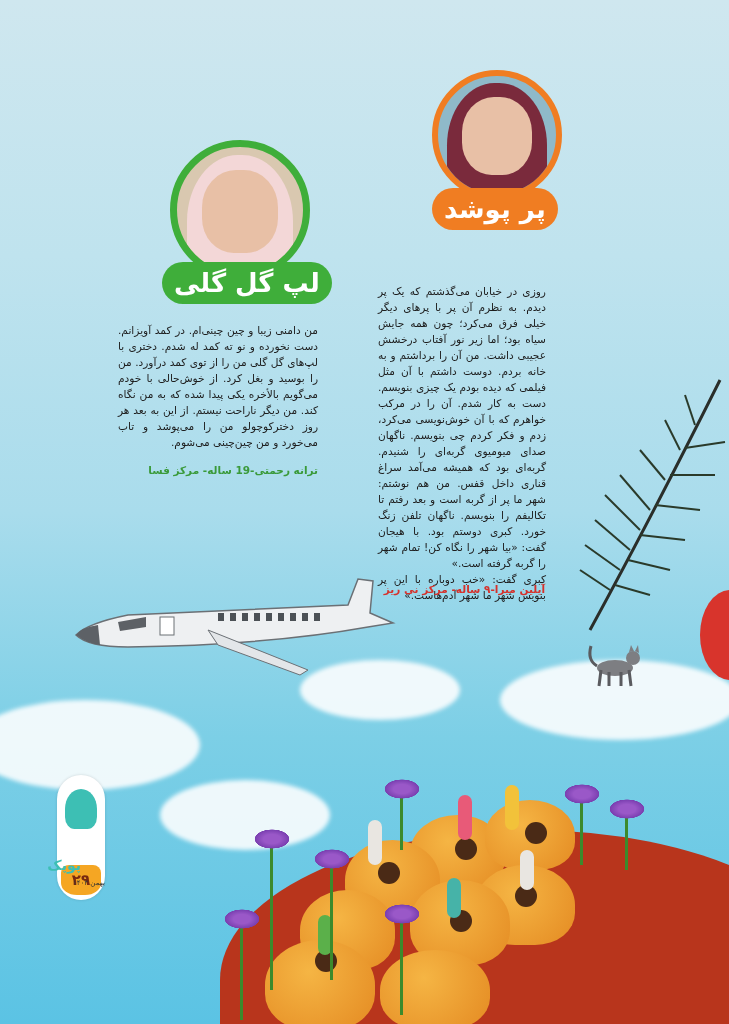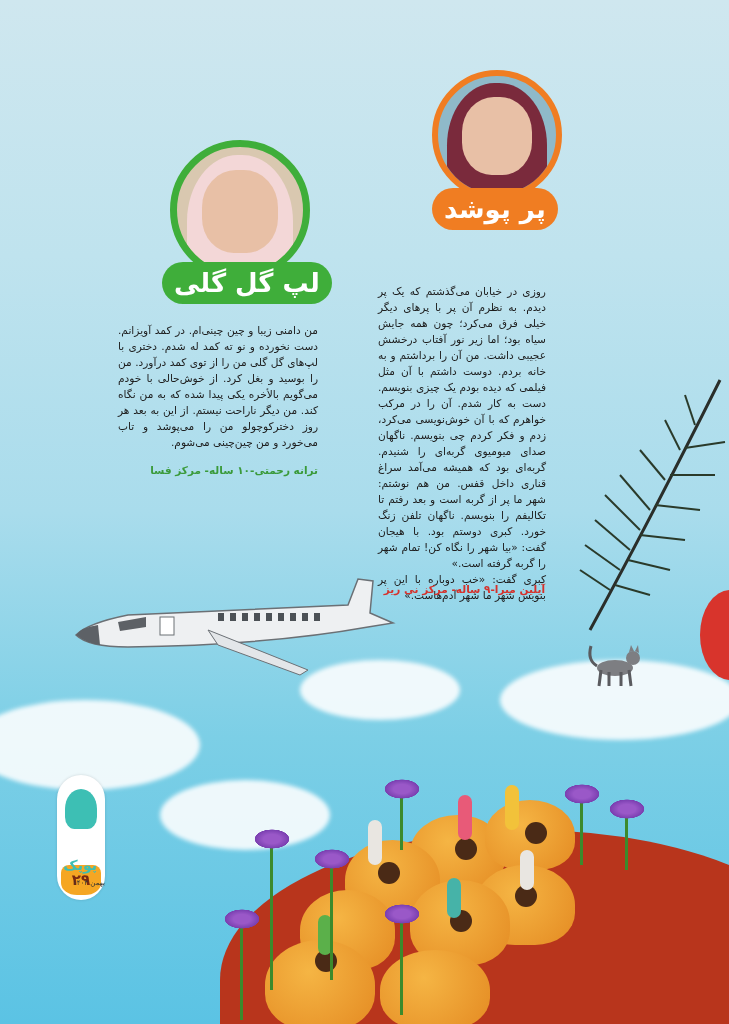--- a/index.html
+++ b/index.html
@@ -46,21 +46,21 @@
 
 <div class="photo" style="left:170px;top:140px;width:140px;height:140px;border:7px solid #3fae3a;background:#d9c8b0;box-sizing:border-box;">
   <div class="scarf" style="background:#f3d7d7;"></div>
   <div class="face"></div>
 </div>
 <div class="title" style="left:162px;top:262px;background:#3fae3a;">لپ گل گلی</div>
 
 <div class="body-text" style="left:118px;top:322px;width:200px;">
   <p>من دامنی زیبا و چین چینی‌ام. در کمد آویزانم. دست نخورده و نو ته کمد له شدم. دختری با لپ‌های گل گلی من را از توی کمد درآورد. من را بوسید و بغل کرد. از خوش‌حالی با خودم می‌گویم بالأخره یکی پیدا شده که به من نگاه کند. من دیگر ناراحت نیستم. از این به بعد هر روز دخترکوچولو من را می‌پوشد و تاب می‌خورد و من چین‌چینی می‌شوم.</p>
 </div>
-<div class="caption" style="left:118px;top:464px;width:200px;color:#3a9a3a;">ترانه رحمتی-۱۰ ساله- مرکز فسا</div>
+<div class="caption" style="left:118px;top:464px;width:200px;color:#3a9a3a;">ترانه رحمتی-19 ساله- مرکز فسا</div>
 
 <svg class="abs" style="left:68px;top:575px;" width="330" height="105" viewBox="0 0 330 105">
   <path d="M8 60 Q20 48 60 40 L280 30 L290 4 L305 6 L302 38 L325 48 L300 52 Q200 70 60 72 Q20 72 8 60Z" fill="#eef0f2" stroke="#6b7075" stroke-width="1.5"></path>
   <path d="M8 60 Q14 52 30 50 L32 70 Q18 68 8 60Z" fill="#5d6166"></path>
   <path d="M50 47 L78 42 L78 52 L52 56Z" fill="#5d6166"></path>
   <rect x="92" y="42" width="14" height="18" fill="#fff" stroke="#6b7075"></rect>
   <g fill="#4c5156">
     <rect x="150" y="38" width="6" height="8"></rect>
       <rect x="162" y="38" width="6" height="8"></rect>
     <rect x="174" y="38" width="6" height="8"></rect>
@@ -153,15 +153,15 @@
     <div class="petals"></div>
   </div>
 <div class="flower" style="left:625px;top:810px;">
     <div class="stem" style="height:60px;"></div>
     <div class="petals"></div>
   </div>
 
 <div class="abs" style="left:57px;top:775px;width:48px;height:125px;border-radius:24px;background:#fff;box-shadow:0 0 3px rgba(0,0,0,.15);">
   <div class="abs" style="left:8px;top:14px;width:32px;height:40px;border-radius:50% 50% 30% 30%;background:#3dbfb4;"></div>
   <div class="abs" style="left:4px;top:46px;width:40px;height:30px;border-radius:8px 8px 40% 40%;background:#f5a623;color:#7a2a10;font-weight:bold;font-size:15px;text-align:center;line-height:30px;margin-top:44px;">۲۹</div>
-  <div class="abs" style="left:16px;top:82px;width:24px;text-align:center;font-weight:bold;font-size:14px;color:#3dbfb4;direction:rtl;">پوپک</div>
+  <div class="abs" style="left:0;top:82px;width:24px;text-align:center;font-weight:bold;font-size:14px;color:#3dbfb4;direction:rtl;">پوپک</div>
   <div class="abs" style="left:8px;top:104px;width:48px;text-align:center;font-size:7px;color:#333;direction:rtl;">بهمن ۱۴۰۳</div>
 </div>
 
 </body></html>

